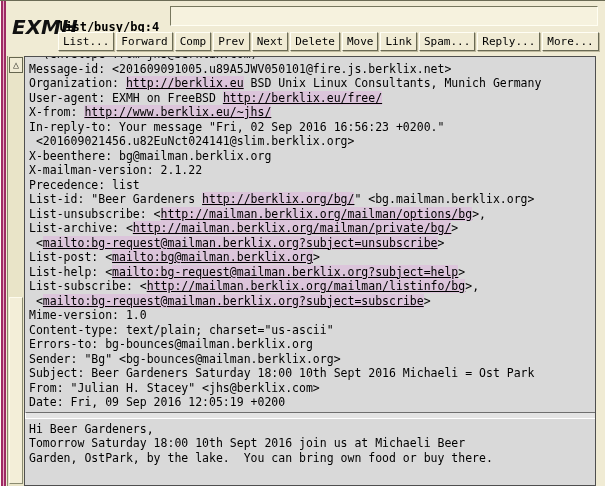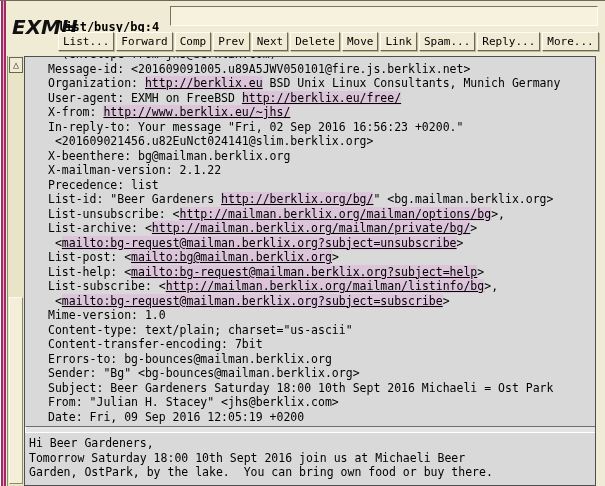--- a/index.html
+++ b/index.html
@@ -50,21 +50,21 @@
     background:#f3eed8;border:1px solid;border-color:#fdfbee #8b8b71 #8b8b71 #fdfbee;
     box-sizing:border-box;
   }
   
   .textpane{
     position:absolute;left:24px;top:55px;right:9px;bottom:0;
     background:#d9d9d9;border:1px solid #4f4f4f;box-sizing:border-box;
     overflow:hidden;padding-left:4px;
     font-size:11.5px;line-height:14.5px;color:#000;
   }
-  .hdr{margin-top:-10px;margin-left:19px;}
+  .hdr{margin-top:-10px;}
   .line{white-space:pre;}
   .hl{background:#dcc5db;text-decoration:underline;cursor:pointer;}
   .part-sep{
     height:5px;margin:2px 0 3px -4px;background:#e4e4e4;
     border-top:1px solid #6f6f6f;border-bottom:1px solid #ffffff;
     border-left:1px solid #ffffff;
   }
 </style>
 </head>
 <body>
@@ -112,21 +112,20 @@
       <div class="line"><span>List-id: "Beer Gardeners </span><span class="hl">http://berklix.org/bg/</span><span>" &lt;bg.mailman.berklix.org&gt;</span></div>
       <div class="line"><span>List-unsubscribe: &lt;</span><span class="hl">http://mailman.berklix.org/mailman/options/bg</span><span>&gt;,</span></div>
       <div class="line"><span>List-archive: &lt;</span><span class="hl">http://mailman.berklix.org/mailman/private/bg/</span><span>&gt;</span></div>
       <div class="line"><span> &lt;</span><span class="hl">mailto:bg-request@mailman.berklix.org?subject=unsubscribe</span><span>&gt;</span></div>
       <div class="line"><span>List-post: &lt;</span><span class="hl">mailto:bg@mailman.berklix.org</span><span>&gt;</span></div>
       <div class="line"><span>List-help: &lt;</span><span class="hl">mailto:bg-request@mailman.berklix.org?subject=help</span><span>&gt;</span></div>
       <div class="line"><span>List-subscribe: &lt;</span><span class="hl">http://mailman.berklix.org/mailman/listinfo/bg</span><span>&gt;,</span></div>
       <div class="line"><span> &lt;</span><span class="hl">mailto:bg-request@mailman.berklix.org?subject=subscribe</span><span>&gt;</span></div>
       <div class="line"><span>Mime-version: 1.0</span></div>
       <div class="line"><span>Content-type: text/plain; charset="us-ascii"</span></div>
-      <div class="line"><span>Content-transfer-encoding: 7bit</span></div>
       <div class="line"><span>Errors-to: bg-bounces@mailman.berklix.org</span></div>
       <div class="line"><span>Sender: "Bg" &lt;bg-bounces@mailman.berklix.org&gt;</span></div>
       <div class="line"><span>Subject: Beer Gardeners Saturday 18:00 10th Sept 2016 Michaeli = Ost Park</span></div>
       <div class="line"><span>From: "Julian H. Stacey" &lt;jhs@berklix.com&gt;</span></div>
       <div class="line"><span>Date: Fri, 09 Sep 2016 12:05:19 +0200</span></div>
     </div>
   <div class="part-sep"></div>
   <div>
       <div class="line"><span>Hi Beer Gardeners,</span></div>
       <div class="line"><span>Tomorrow Saturday 18:00 10th Sept 2016 join us at Michaeli Beer</span></div>

